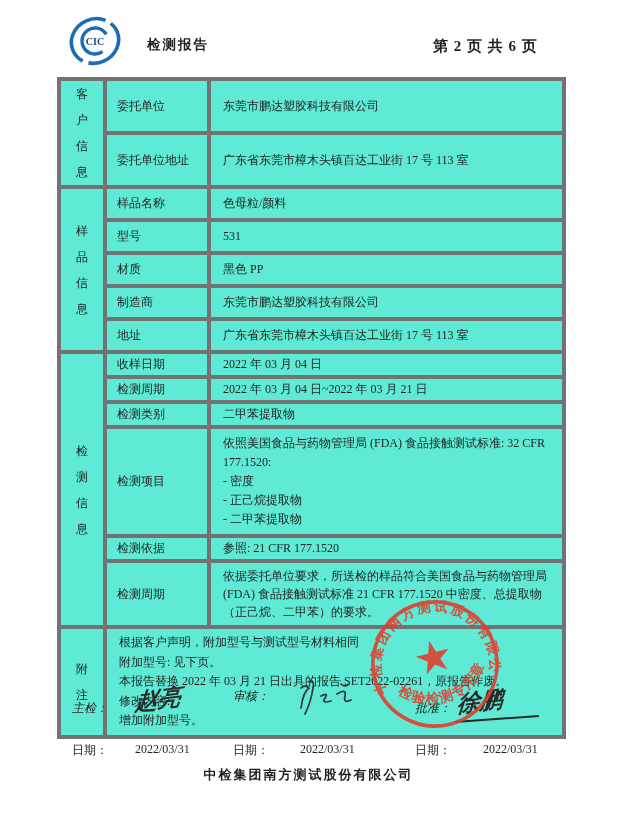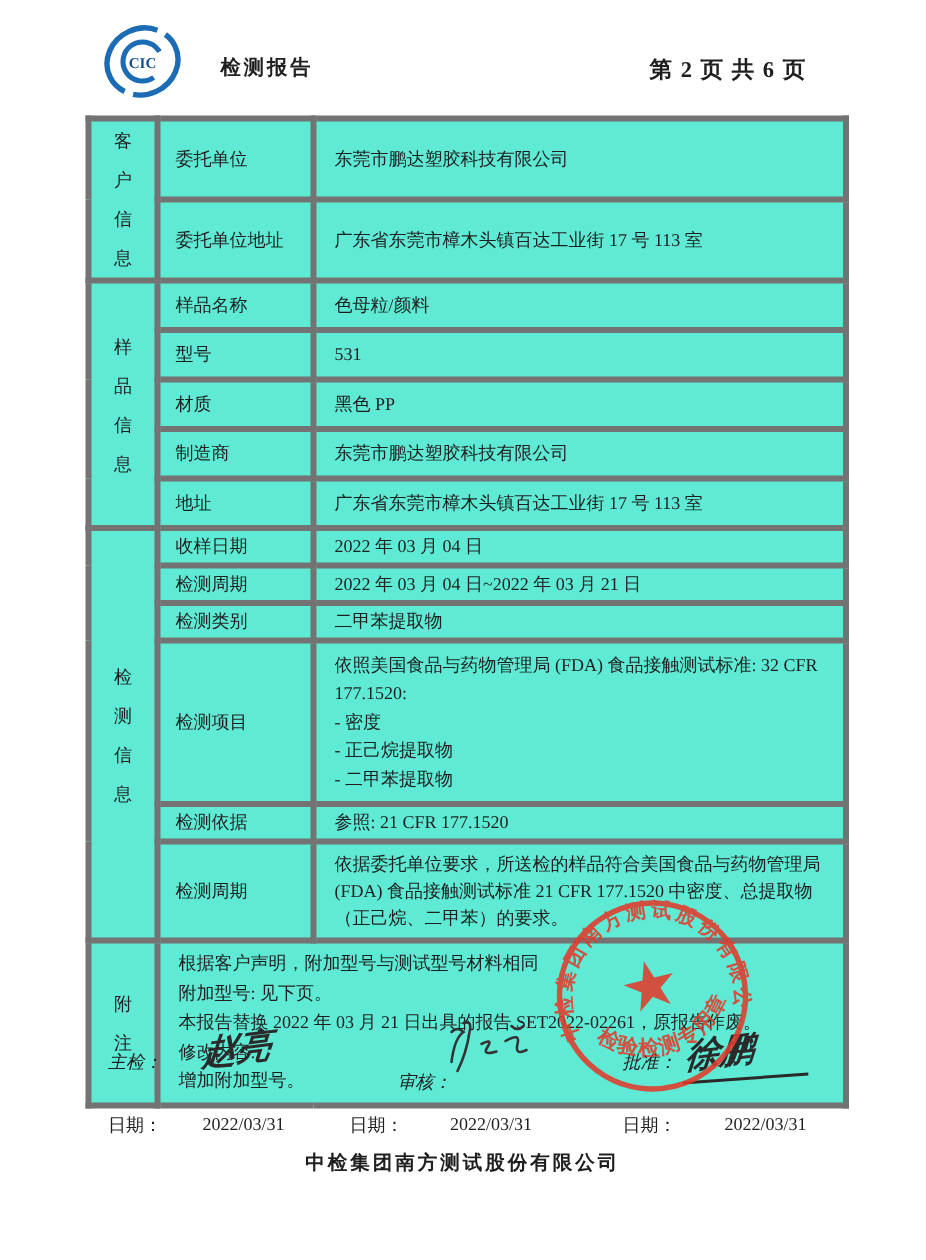--- a/index.html
+++ b/index.html
@@ -142,21 +142,21 @@
           <div>增加附加型号。</div>
         </td>
       </tr>
     </tbody>
   </table>
 
   <div class="sig-block">
     <span class="sig-label" style="left:15px; top:28px;">主检：</span>
     <span class="sig-name" style="left:78px; top:12px;">赵亮</span>
 
-    <span class="sig-label" style="left:176px; top:41px;margin-left:32px;">审核：</span>
+    <span class="sig-label" style="left:176px; top:16px;">审核：</span>
     <svg style="position:absolute; left:228px; top:2px;" width="90" height="48" viewBox="0 0 90 48">
       <path d="M16,34 Q18,18 24,14 Q20,10 16,14 M24,8 Q30,6 28,14 Q26,28 20,40" fill="none" stroke="#333" stroke-width="1.7" stroke-linecap="round"></path>
       <path d="M36,22 Q44,18 40,24 Q36,30 46,27" fill="none" stroke="#333" stroke-width="1.7" stroke-linecap="round"></path>
       <path d="M52,20 Q62,14 60,22 Q58,30 66,26 M56,10 Q60,14 64,10" fill="none" stroke="#333" stroke-width="1.7" stroke-linecap="round"></path>
     </svg>
 
     <span class="sig-label" style="left:358px; top:28px;">批准：</span>
     <span class="sig-name" style="left:400px; top:14px;">徐鹏</span>
     <span class="sig-underline" style="left:398px; top:46px;"></span>
 

